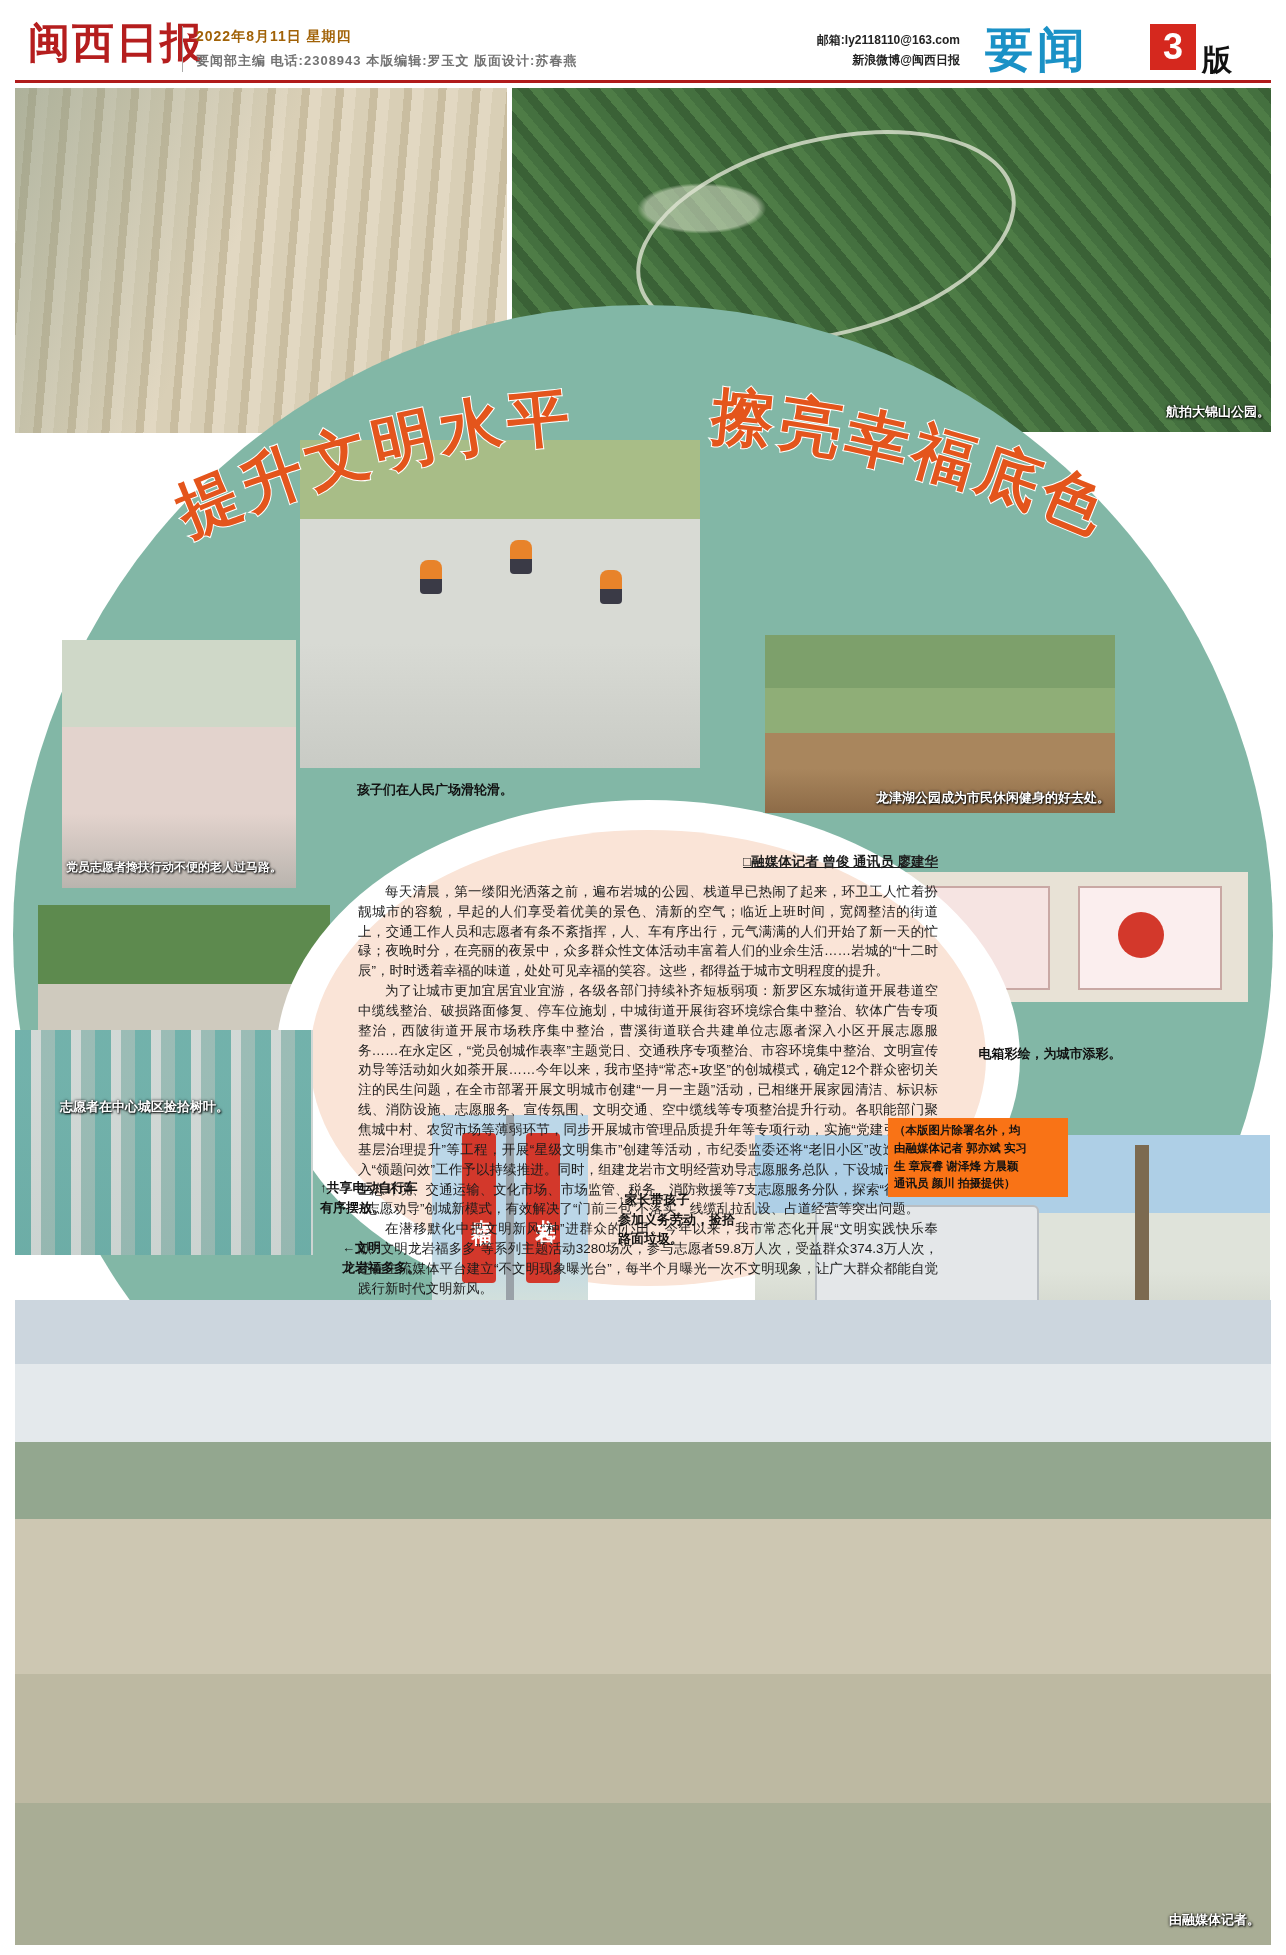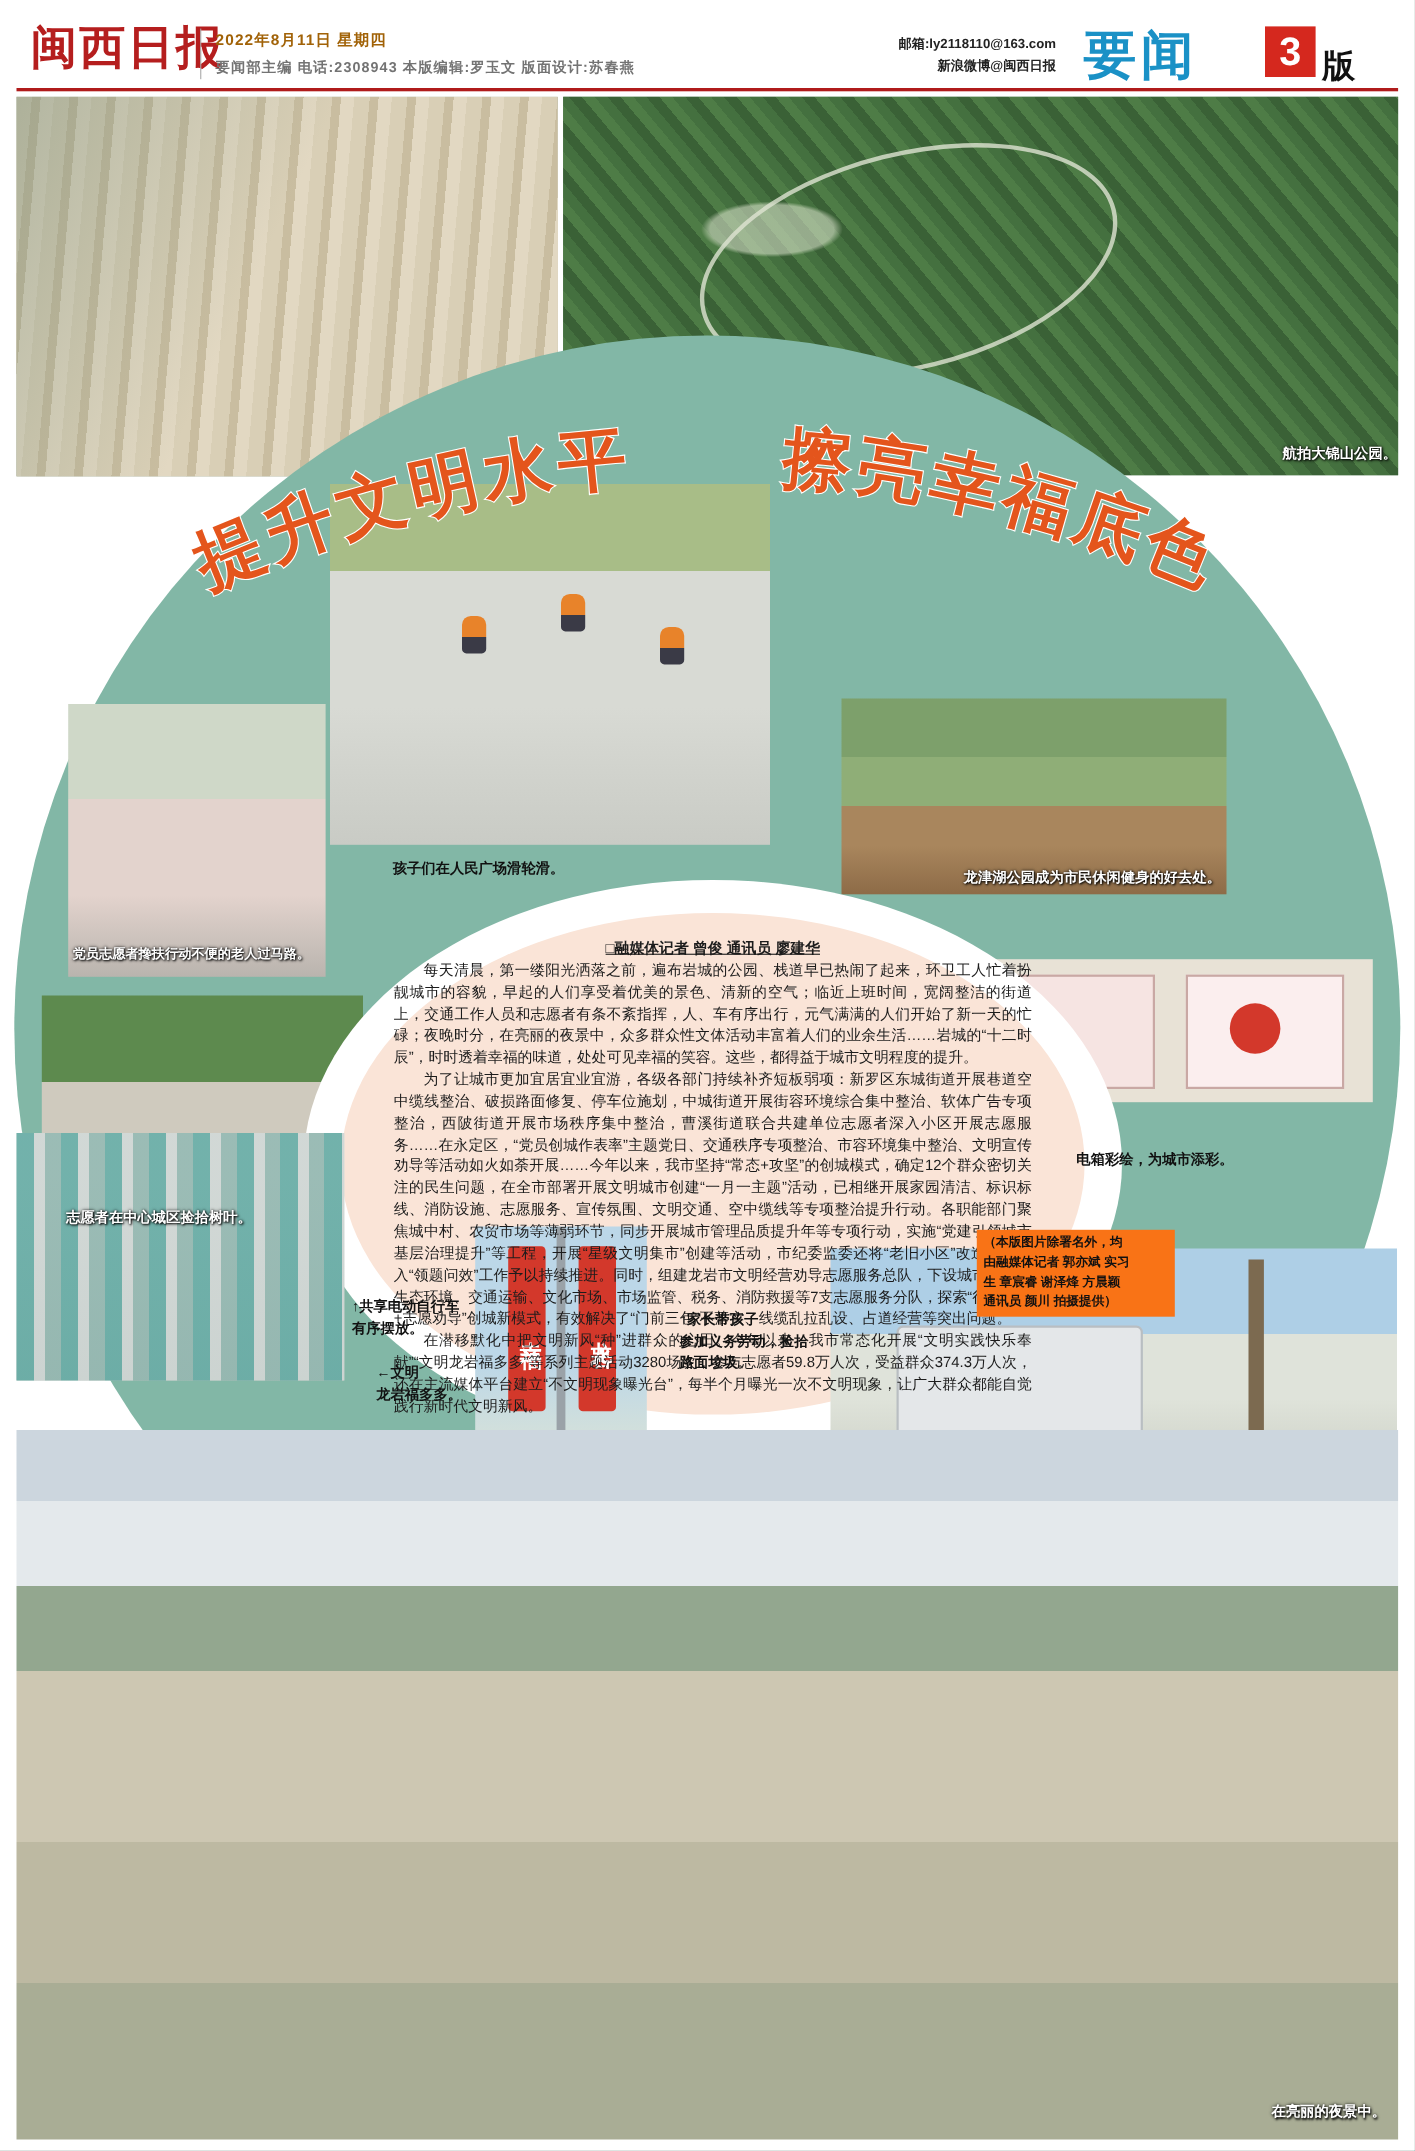--- a/index.html
+++ b/index.html
@@ -62,21 +62,21 @@
   .ph-boxes{left:868px;top:872px;width:380px;height:130px;background:#e8e2d6;}
   .artbox{position:absolute;top:14px;height:100px;background:#f6e4e2;border:2px solid #c9a8a4;}
   .artbox.b1{left:28px;width:150px;}
   .artbox.b2{left:210px;width:140px;background:#fbeeee;}
   .artdot{position:absolute;left:250px;top:40px;width:46px;height:46px;border-radius:50%;background:#d3382b;}
 
   
   .white-ellipse{position:absolute;left:276px;top:800px;width:744px;height:516px;border-radius:50%;background:#ffffff;}
   .cream-ellipse{position:absolute;left:310px;top:830px;width:676px;height:456px;border-radius:50%;background:#fae4d7;}
   .article{position:absolute;left:358px;top:852px;width:580px;font-size:13.5px;line-height:1.47;color:#1c1c1c;}
-  .byline{text-align:center;font-weight:bold;text-decoration:underline;}
+  .byline{text-align:right;font-weight:bold;text-decoration:underline;margin-bottom:10px;}
   .article p{margin:0;text-indent:2em;text-align:justify;}
 
   
   .ph-ebikes{left:15px;top:1030px;width:298px;height:225px;
      background:
        repeating-linear-gradient(90deg, rgba(95,169,162,.85) 0 16px, rgba(207,214,212,.85) 16px 26px, rgba(143,181,174,.85) 26px 40px),
        linear-gradient(180deg,#dfe3df 0 20%,#bac4bf 100%);}
   .ph-banner{left:432px;top:1115px;width:156px;height:205px;
      background:linear-gradient(180deg,#bcd7e8 0 60%,#d8e2d8 100%);}
   .pole{position:absolute;left:74px;top:0;width:8px;height:205px;background:#9aa2a8;}
@@ -179,15 +179,15 @@
     <div class="bin"></div>
     <div class="palm"></div>
   </div>
 
   <div class="credit-card">（本版图片除署名外，均
 由融媒体记者 郭亦斌 实习
 生 章宸睿 谢泽烽 方晨颖
 通讯员 颜川 拍摄提供）</div>
 
   <div class="photo ph-panorama z4"></div>
-  <div class="cap-w z5" style="left:1100px;top:1910px;width:160px;text-align:right;">在亮丽的夜景中。</div>
+  <div class="cap-w z5" style="left:1100px;top:1910px;width:160px;text-align:right;">由融媒体记者。</div>
 
 </div>
 
 </body></html>

